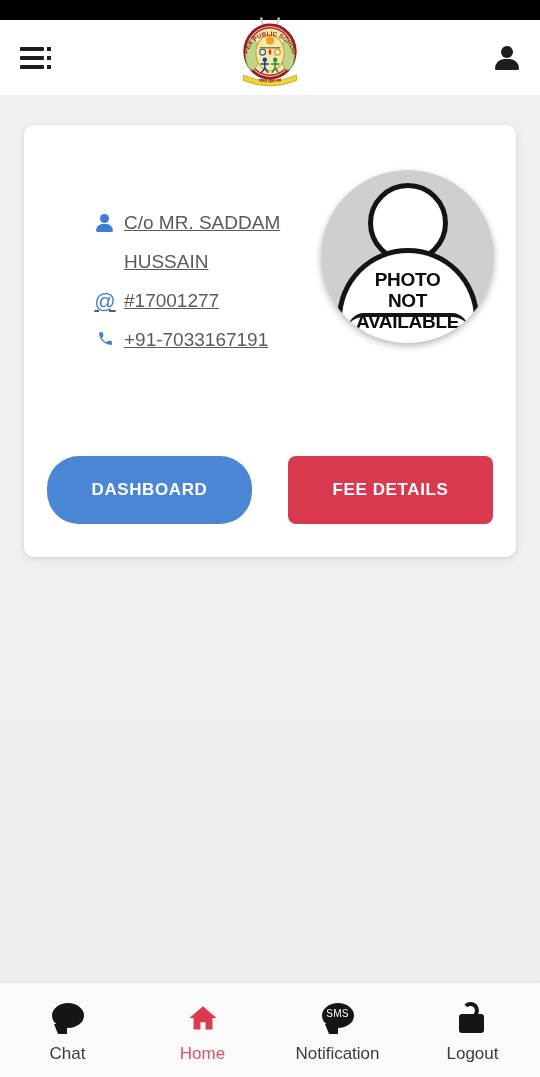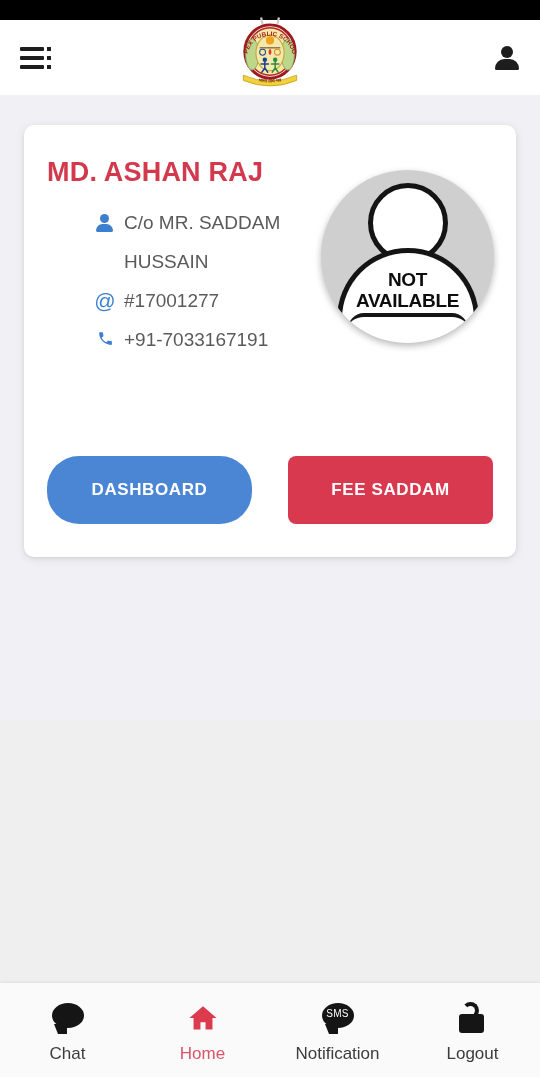--- a/index.html
+++ b/index.html
@@ -59,21 +59,21 @@
     overflow:hidden;
   }
   .student-name {
     position:absolute; top:32px; left:23px;
     font-size:27px; font-weight:bold; color:#d3394c; letter-spacing:0.2px;
   }
 
   .info-block { position:absolute; top:78px; left:70px; width:230px; }
   .info-line {
     display:flex; align-items:flex-start; gap:8px;
-    font-size:19px; color:#5a5a5a; line-height:39px;
+    font-size:19px; color:#5a5a5a; line-height:39px;text-decoration:underline;
   }
   .info-line .txt { line-height:39px; }
   .ic { width:22px; min-width:22px; height:39px; position:relative; }
 
   
   .ic-person .ph { position:absolute; top:11px; left:6px; width:9px; height:9px;
     background:#3c7fd0; border-radius:50%; }
   .ic-person .pb { position:absolute; top:21px; left:2px; width:17px; height:8px;
     background:#3c7fd0; border-radius:9px 9px 2px 2px; }
 
@@ -248,21 +248,20 @@
         <textPath href="#arcBot" startOffset="50%" text-anchor="middle">भारत तीर्थ भव</textPath>
       </text>
     </svg>
   </div>
 
   <div class="content-top"></div>
   <div class="content-bottom"></div>
 
   <div class="card">
 
-    <div class="student-name">MD. ASHAN RAJ</div>
 
     <div class="info-block">
 
       <div class="info-line">
         <span class="ic ic-person">
           <span class="ph"></span>
             <span class="pb"></span>
         </span>
         <span class="txt">C/o MR. SADDAM HUSSAIN</span>
       </div>
@@ -280,28 +279,29 @@
           </svg>
         </span>
         <span class="txt">+91-7033167191</span>
       </div>
     </div>
 
     <div class="avatar">
       <div class="av-head"></div>
       <div class="av-body"></div>
       <div class="av-text">
+        <div>PHOTO</div>
         <div>NOT</div>
         <div>AVAILABLE</div>
       </div>
       <div class="av-base"></div>
     </div>
 
     <button class="btn btn-dashboard">DASHBOARD</button>
-    <button class="btn btn-fee">FEE SADDAM</button>
+    <button class="btn btn-fee">FEE DETAILS</button>
   </div>
 
   <div class="bottomnav">
 
 
     <div class="nav-item">
       <div class="nav-ico">
         <div class="nv-chat">
             <span class="bub"></span>
             <span class="tail"></span>

